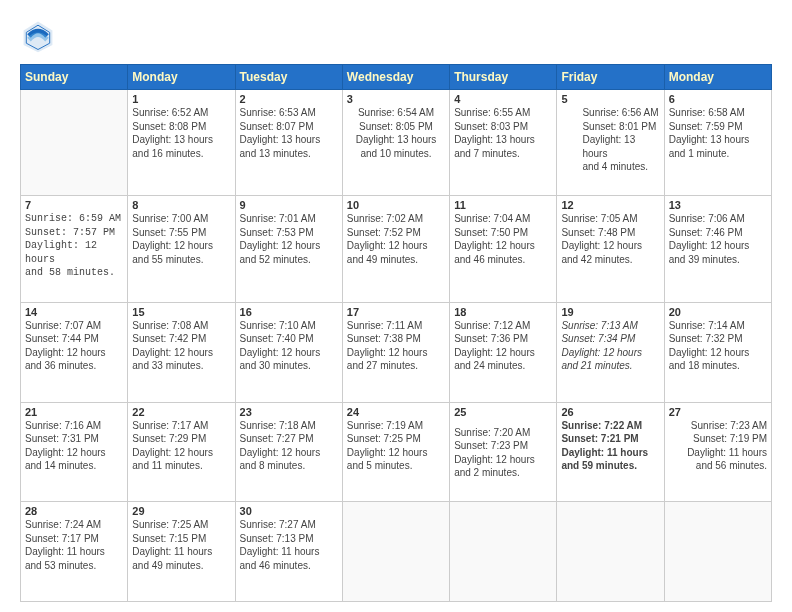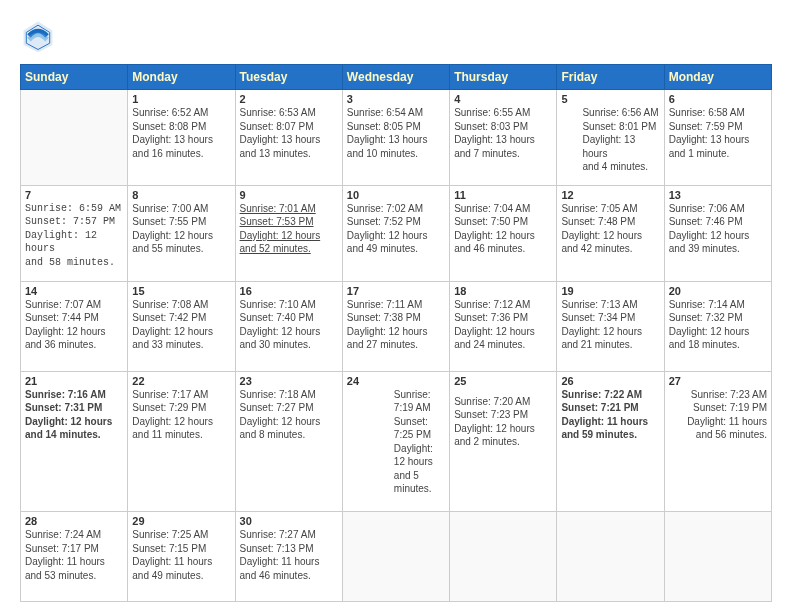--- a/index.html
+++ b/index.html
@@ -142,21 +142,21 @@
           </td>
           <td>
             <span class="day-num">2</span>
             <div class="day-info" style="white-space: pre-line;">Sunrise: 6:53 AM
 Sunset: 8:07 PM
 Daylight: 13 hours
 and 13 minutes.</div>
           </td>
           <td>
             <span class="day-num">3</span>
-            <div class="day-info" style="white-space: pre-line;">Sunrise: 6:54 AM
+            <div class="day-info" style="white-space: pre-line; text-align: center;">Sunrise: 6:54 AM
 Sunset: 8:05 PM
 Daylight: 13 hours
 and 10 minutes.</div>
           </td>
           <td>
             <span class="day-num">4</span>
             <div class="day-info" style="white-space: pre-line;">Sunrise: 6:55 AM
 Sunset: 8:03 PM
 Daylight: 13 hours
 and 7 minutes.</div>
@@ -186,21 +186,21 @@
           </td>
           <td>
             <span class="day-num">8</span>
             <div class="day-info" style="white-space: pre-line;">Sunrise: 7:00 AM
 Sunset: 7:55 PM
 Daylight: 12 hours
 and 55 minutes.</div>
           </td>
           <td>
             <span class="day-num">9</span>
-            <div class="day-info" style="white-space: pre-line; text-decoration: underline;">Sunrise: 7:01 AM
+            <div class="day-info" style="white-space: pre-line;">Sunrise: 7:01 AM
 Sunset: 7:53 PM
 Daylight: 12 hours
 and 52 minutes.</div>
           </td>
           <td>
             <span class="day-num">10</span>
             <div class="day-info" style="white-space: pre-line;">Sunrise: 7:02 AM
 Sunset: 7:52 PM
 Daylight: 12 hours
 and 49 minutes.</div>
@@ -258,58 +258,58 @@
           </td>
           <td>
             <span class="day-num">18</span>
             <div class="day-info" style="white-space: pre-line;">Sunrise: 7:12 AM
 Sunset: 7:36 PM
 Daylight: 12 hours
 and 24 minutes.</div>
           </td>
           <td>
             <span class="day-num">19</span>
-            <div class="day-info" style="white-space: pre-line;">Sunrise: 7:13 AM
+            <div class="day-info" style="white-space: pre-line; font-style: italic;">Sunrise: 7:13 AM
 Sunset: 7:34 PM
 Daylight: 12 hours
 and 21 minutes.</div>
           </td>
           <td>
             <span class="day-num">20</span>
             <div class="day-info" style="white-space: pre-line;">Sunrise: 7:14 AM
 Sunset: 7:32 PM
 Daylight: 12 hours
 and 18 minutes.</div>
           </td>
         </tr>
         <tr>
           <td>
             <span class="day-num">21</span>
-            <div class="day-info" style="white-space: pre-line; font-weight: bold;">Sunrise: 7:16 AM
+            <div class="day-info" style="white-space: pre-line;">Sunrise: 7:16 AM
 Sunset: 7:31 PM
 Daylight: 12 hours
 and 14 minutes.</div>
           </td>
           <td>
             <span class="day-num">22</span>
             <div class="day-info" style="white-space: pre-line;">Sunrise: 7:17 AM
 Sunset: 7:29 PM
 Daylight: 12 hours
 and 11 minutes.</div>
           </td>
           <td>
             <span class="day-num">23</span>
             <div class="day-info" style="white-space: pre-line;">Sunrise: 7:18 AM
 Sunset: 7:27 PM
 Daylight: 12 hours
 and 8 minutes.</div>
           </td>
           <td>
             <span class="day-num">24</span>
-            <div class="day-info" style="white-space: pre-line; margin-left: 47px;">Sunrise: 7:19 AM
+            <div class="day-info" style="white-space: pre-line;">Sunrise: 7:19 AM
 Sunset: 7:25 PM
 Daylight: 12 hours
 and 5 minutes.</div>
           </td>
           <td>
             <span class="day-num">25</span>
             <div class="day-info" style="white-space: pre-line; margin-top: 8px;">Sunrise: 7:20 AM
 Sunset: 7:23 PM
 Daylight: 12 hours
 and 2 minutes.</div>

